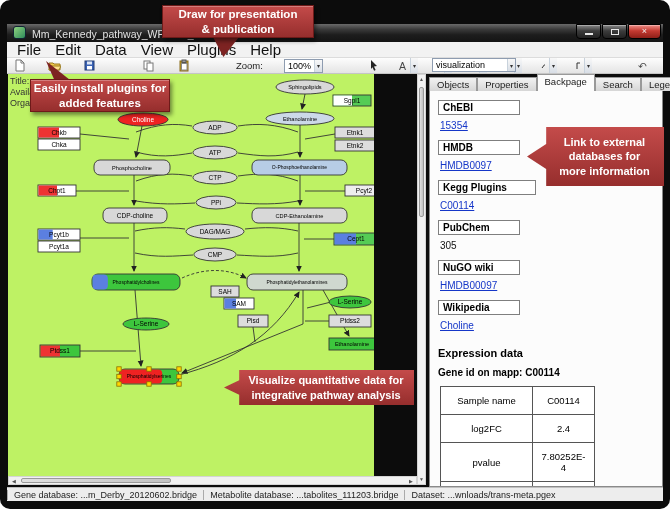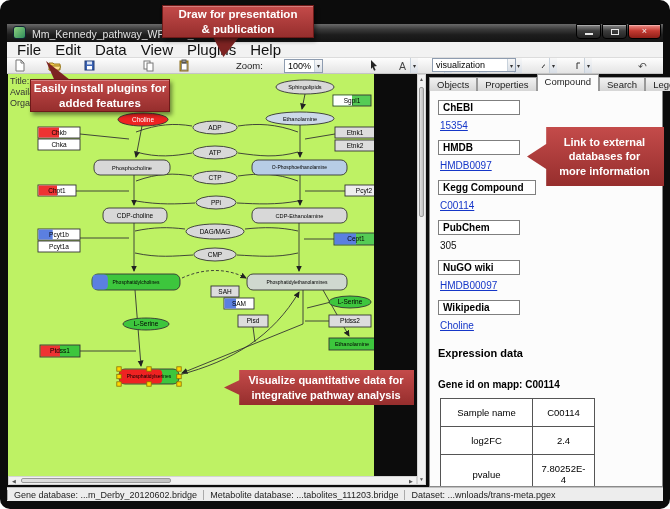--- a/index.html
+++ b/index.html
@@ -37,21 +37,21 @@
   
   #tabs{position:absolute;left:429px;top:74px;width:234px;height:17px;display:flex;align-items:flex-end;z-index:2}
   .tab{font-size:9.5px;color:#222;padding:2px 7px;background:linear-gradient(#f2f2f2,#d6d6d6);border:1px solid #999;border-bottom:none;height:14px;line-height:10px}
   .tab.active{background:#fcfcfc;height:17px;z-index:4;position:relative}
   #panel{position:absolute;left:429px;top:90px;width:234px;height:397px;background:#fcfcfc;border:1px solid #8a8a8a;padding:2px 14px 4px 8px;overflow:hidden;z-index:1}
   .bp-header{width:82px;height:15px;background:#fff;border:1px solid #7f7f7f;font-size:10px;font-weight:bold;line-height:13px;padding-left:4px;margin-top:7px}
   .bp-header.wide{width:98px}
   .bp-link{display:inline-block;margin:3px 0 0 2px;font-size:10px;color:#1536c8;text-decoration:underline;cursor:pointer}
   .bp-link.plain{color:#111;text-decoration:none}
   #bp-expression{margin-top:14px;font-size:11px;font-weight:bold;color:#000}
-  #bp-geneid{margin-top:20px;font-size:10px;font-weight:bold;color:#000}
+  #bp-geneid{margin-top:8px;font-size:10px;font-weight:bold;color:#000}
   table.expr{margin:8px 0 0 2px;border-collapse:collapse}
   table.expr td{border:1px solid #555;width:92px;height:16px;font-size:9.5px;text-align:center;background:#fff;padding:8px}
   table.expr td.c2{width:62px}
   #panel-scroll{left:652px;top:91px;width:10px;height:395px;border-left:1px solid #cfcfcf}
   
   #statusbar{position:absolute;left:7px;top:487px;width:656px;height:14px;background:#ededed;border-top:1px solid #c0c0c0;display:flex;align-items:center;font-size:9px;color:#222;white-space:nowrap;overflow:hidden}
   .status-seg{padding:0 6px;border-left:1px solid #aaa}
   
   .callout{position:absolute;background:linear-gradient(180deg,#c44b4a,#962e2d);color:#fff;font-weight:bold;text-align:center;white-space:pre-line;z-index:60;display:flex;align-items:center;justify-content:center;line-height:1.3;filter:drop-shadow(2px 3px 2px rgba(0,0,0,.45))}
   .callout.boxed{border:1px solid #6e1a19;box-shadow:inset 0 1px rgba(255,255,255,.28)}
@@ -395,36 +395,36 @@
   </div>
   <div class="sb" style="left:8px;top:476px;width:409px;height:9px">
     <span class="sb-arr" style="left:1px;width:8px;top:1px">◀</span>
     <div class="sb-thumb" style="top:1px;left:12px;height:5px;width:150px"></div>
     <span class="sb-arr" style="left:auto;right:1px;width:8px;top:1px">▶</span>
   </div>
 
   <div id="tabs">
     <div class="tab">Objects</div>
     <div class="tab">Properties</div>
-    <div class="tab active">Compound</div>
+    <div class="tab active">Backpage</div>
     <div class="tab">Search</div>
     <div class="tab">Legend</div>
   </div>
 
   <div id="panel">
     <div class="bp-section">
       <div class="bp-header">ChEBI</div>
       <span class="bp-link">15354</span>
     </div>
     <div class="bp-section">
       <div class="bp-header">HMDB</div>
       <span class="bp-link">HMDB0097</span>
     </div>
     <div class="bp-section">
-      <div class="bp-header wide">Kegg Compound</div>
+      <div class="bp-header wide">Kegg Plugins</div>
       <span class="bp-link">C00114</span>
     </div>
     <div class="bp-section">
       <div class="bp-header">PubChem</div>
       <span class="bp-link plain">305</span>
     </div>
     <div class="bp-section">
       <div class="bp-header">NuGO wiki</div>
       <span class="bp-link">HMDB00097</span>
     </div>

